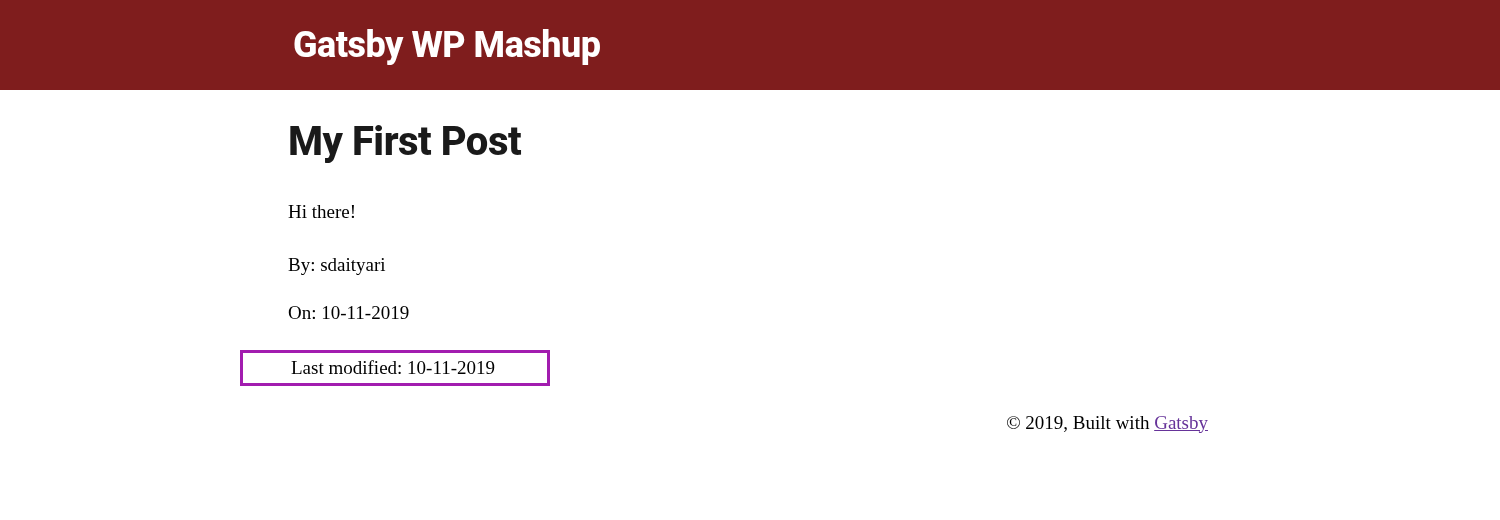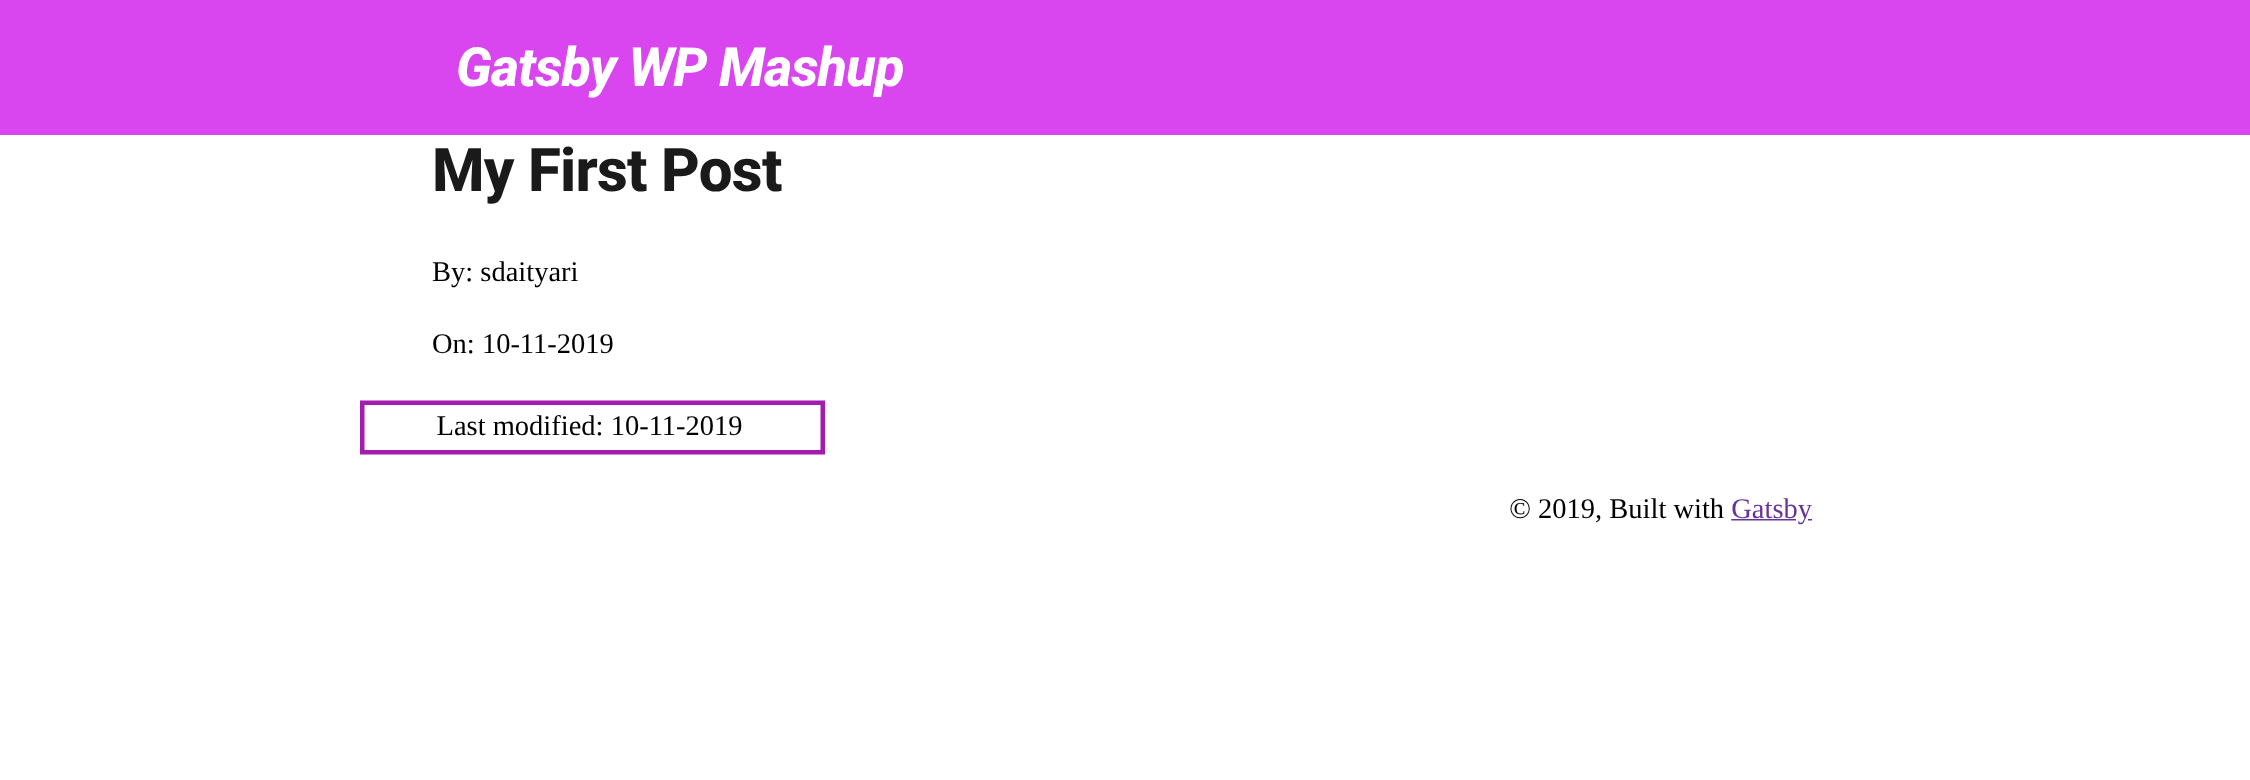--- a/index.html
+++ b/index.html
@@ -7,38 +7,38 @@
       padding: 0;
       box-sizing: border-box;
     }
     body {
       font-family: Georgia, 'Times New Roman', serif;
       font-size: 18px;
       color: #000;
       background: #fff;
     }
     .header {
-      background: #d946ef;
-      padding: 24px 16px;
-      font-style: italic;
+      background: #7f1d1d;
+      padding: 24px 5px;
     }
     .container {
       max-width: 960px;
       margin: 0 auto;
       padding: 0 20px;
       margin-left: 268px;
     }
     .site-title {
       color: #fff;
       font-family: -apple-system, BlinkMacSystemFont, 'Segoe UI', Roboto, Helvetica, Arial, sans-serif;
       font-weight: 800;
       font-size: 36px;
       letter-spacing: -0.5px;
     }
     .content {
+      padding-top: 28px;
     }
     .post-title {
       font-family: -apple-system, BlinkMacSystemFont, 'Segoe UI', Roboto, Helvetica, Arial, sans-serif;
       font-weight: 800;
       font-size: 40px;
       color: #1a1a1a;
       margin-bottom: 34px;
       letter-spacing: -0.5px;
     }
     .post-body p {
@@ -78,20 +78,21 @@
 <div class="header">
   <div class="container">
     <h1 class="site-title">Gatsby WP Mashup</h1>
   </div>
 </div>
 
 <div class="container content">
   <h2 class="post-title">My First Post</h2>
 
   <div class="post-body">
+    <p>Hi there!</p>
   </div>
 
   <div class="meta">
     <span>By: </span><span>sdaityari</span>
   </div>
 
   <div class="meta">
     <span>On: </span><span>10-11-2019</span>
   </div>
 

